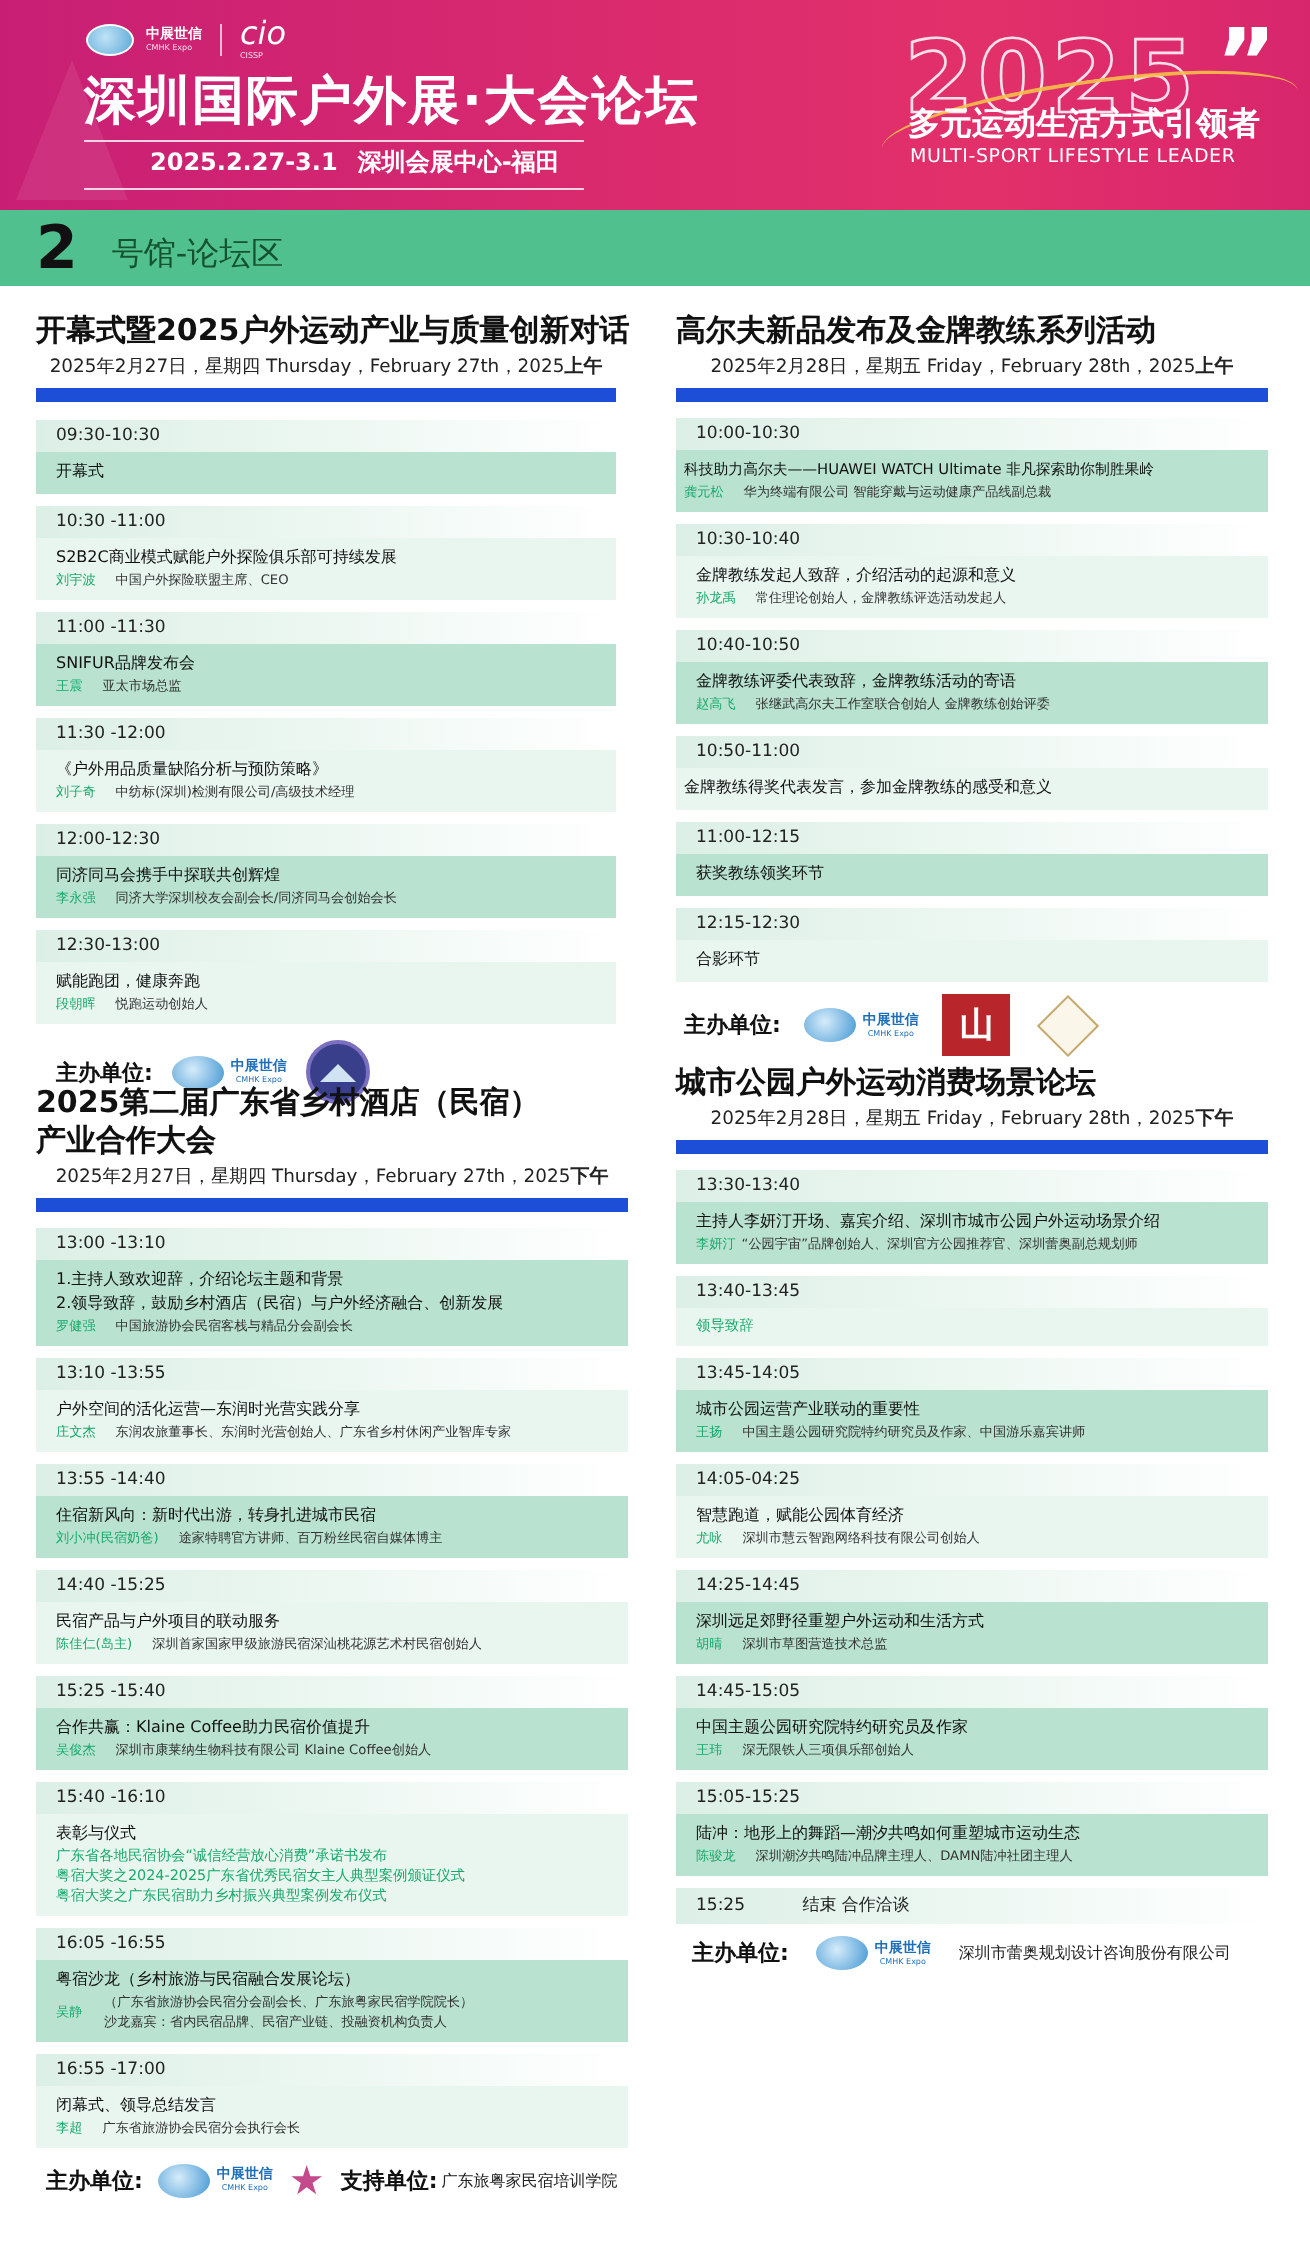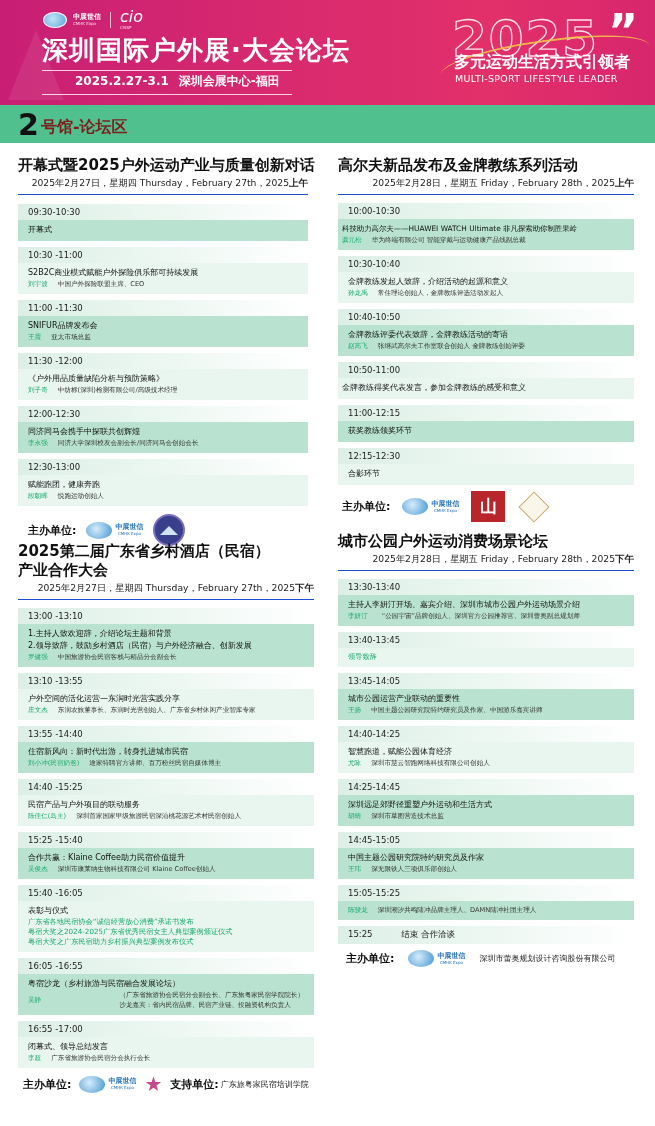--- a/index.html
+++ b/index.html
@@ -48,45 +48,45 @@
   }
   .slogan-cn { position: absolute; left: 454px; top: 52px; font-size: 16px; font-weight: bold; color: #fff; white-space: nowrap; }
   .slogan-en { position: absolute; left: 455px; top: 73px; font-size: 9.5px; color: #fff; letter-spacing: .3px; white-space: nowrap; }
 
   
   .hall-band {
     position: absolute; left: 0; top: 105px; width: 655px; height: 38px;
     background: #51c08f; display: flex; align-items: flex-end; padding-left: 18px; padding-bottom: 3px;
   }
   .hall-num { font-size: 30px; font-weight: bold; color: #111; line-height: 1; }
-  .hall-label { font-size: 16px; font-weight: bold; color: #7f1d1d; margin-left: 2px; margin-bottom: 2px; }
+  .hall-label { font-size: 16px; font-weight: normal; color: #14532d; margin-left: 17px; margin-bottom: 2px; }
 
   
   .section { position: absolute; }
   .sec-title { font-size: 15px; font-weight: bold; color: #111; line-height: 19px; white-space: nowrap; }
   .sec-date-row {
-    display: flex; justify-content: flex-end; align-items: baseline;
-    font-size: 9.2px; color: #222; border-bottom: 1px solid #1d4ed8; padding-bottom: 4px; margin-top: 2px; white-space: nowrap;
+    display: flex; justify-content: center; align-items: baseline;
+    font-size: 9.2px; color: #222; border-bottom: 7px solid #1d4ed8; padding-bottom: 4px; margin-top: 2px; white-space: nowrap;
   }
   .sec-date-row .period { font-weight: bold; font-size: 9.5px; }
 
   .items { margin-top: 9px; }
   .item { margin-bottom: 6px; }
   .item .time {
     font-size: 8.5px; color: #222; padding: 3px 0 3px 10px;
     background: linear-gradient(90deg, #dcefe6 0%, #eef8f3 55%, rgba(255,255,255,0) 100%);
   }
   .item .body { padding: 4px 10px 5px 10px; font-size: 8px; line-height: 12px; }
   .item.dark .body { background: #b9e3d0; }
   .item.light .body { background: #e9f6f0; }
   .item .topic { color: #111; }
   .item .speaker { font-size: 6.6px; color: #333; line-height: 10px; white-space: nowrap; }
   .item .speaker .name { color: #19a96b; margin-right: 10px; }
   .item .green-line { color: #19a96b; font-size: 7.2px; line-height: 10px; }
-  .item .speaker-multi { display: flex; align-items: center; font-size: 6.6px; line-height: 10px; color: #333; justify-content: space-between; }
+  .item .speaker-multi { display: flex; align-items: center; font-size: 6.6px; line-height: 10px; color: #333; }
   .item .speaker-multi .name { color: #19a96b; width: 24px; }
 
   .hosts { display: flex; align-items: center; gap: 10px; }
   .hosts .lbl { font-size: 11px; font-weight: bold; color: #111; white-space: nowrap; }
   .hosts .txt { font-size: 8px; color: #222; white-space: nowrap; }
   .logo-cmhk { display: flex; align-items: center; gap: 3px; }
   .logo-cmhk .globe {
     width: 26px; height: 17px; border-radius: 50%;
     background: radial-gradient(circle at 40% 40%, #d6ecfa, #3f95d2);
   }
@@ -244,21 +244,21 @@
       </div>
     </div>
     <div class="item dark">
       <div class="time">15:25 -15:40</div>
       <div class="body">
         <div class="topic">合作共赢：Klaine Coffee助力民宿价值提升</div>
         <div class="speaker"><span class="name">吴俊杰</span><span>深圳市康莱纳生物科技有限公司 Klaine Coffee创始人</span></div>
       </div>
     </div>
     <div class="item light">
-      <div class="time">15:40 -16:05</div>
+      <div class="time">15:40 -16:10</div>
       <div class="body">
         <div class="topic">表彰与仪式</div>
         <div class="green-line">广东省各地民宿协会“诚信经营放心消费”承诺书发布</div>
         <div class="green-line">粤宿大奖之2024-2025广东省优秀民宿女主人典型案例颁证仪式</div>
         <div class="green-line">粤宿大奖之广东民宿助力乡村振兴典型案例发布仪式</div>
       </div>
     </div>
     <div class="item dark">
       <div class="time">16:05 -16:55</div>
       <div class="body">
@@ -360,38 +360,38 @@
   <div class="sec-title">城市公园户外运动消费场景论坛</div>
   <div class="sec-date-row">
     <span>2025年2月28日，星期五  Friday，February 28th，2025</span>
     <span class="period">下午</span>
   </div>
   <div class="items" style="margin-top:8px;">
     <div class="item dark">
       <div class="time">13:30-13:40</div>
       <div class="body">
         <div class="topic">主持人李妍汀开场、嘉宾介绍、深圳市城市公园户外运动场景介绍</div>
-        <div class="speaker"><span class="name" style="margin-right:14px;text-align:right;">李妍汀</span><span>“公园宇宙”品牌创始人、深圳官方公园推荐官、深圳蕾奥副总规划师</span></div>
+        <div class="speaker"><span class="name" style="margin-right:3px;text-align:right;">李妍汀</span><span>“公园宇宙”品牌创始人、深圳官方公园推荐官、深圳蕾奥副总规划师</span></div>
       </div>
     </div>
     <div class="item light">
       <div class="time">13:40-13:45</div>
       <div class="body">
         <div class="green-line">领导致辞</div>
       </div>
     </div>
     <div class="item dark">
       <div class="time">13:45-14:05</div>
       <div class="body">
         <div class="topic">城市公园运营产业联动的重要性</div>
         <div class="speaker"><span class="name">王扬</span><span>中国主题公园研究院特约研究员及作家、中国游乐嘉宾讲师</span></div>
       </div>
     </div>
     <div class="item light">
-      <div class="time">14:40-14:25</div>
+      <div class="time">14:05-04:25</div>
       <div class="body">
         <div class="topic">智慧跑道，赋能公园体育经济</div>
         <div class="speaker"><span class="name">尤咏</span><span>深圳市慧云智跑网络科技有限公司创始人</span></div>
       </div>
     </div>
     <div class="item dark">
       <div class="time">14:25-14:45</div>
       <div class="body">
         <div class="topic">深圳远足郊野径重塑户外运动和生活方式</div>
         <div class="speaker"><span class="name">胡晴</span><span>深圳市草图营造技术总监</span></div>
@@ -400,20 +400,21 @@
     <div class="item dark">
       <div class="time">14:45-15:05</div>
       <div class="body">
         <div class="topic">中国主题公园研究院特约研究员及作家</div>
         <div class="speaker"><span class="name">王玮</span><span>深无限铁人三项俱乐部创始人</span></div>
       </div>
     </div>
     <div class="item dark">
       <div class="time">15:05-15:25</div>
       <div class="body">
+        <div class="topic">陆冲：地形上的舞蹈—潮汐共鸣如何重塑城市运动生态</div>
         <div class="speaker"><span class="name">陈骏龙</span><span>深圳潮汐共鸣陆冲品牌主理人、DAMN陆冲社团主理人</span></div>
       </div>
     </div>
     <div class="item">
       <div class="time">
         <span>15:25</span>
         <span style="margin-left:26px;">结束 合作洽谈</span>
       </div>
     </div>
   </div>

